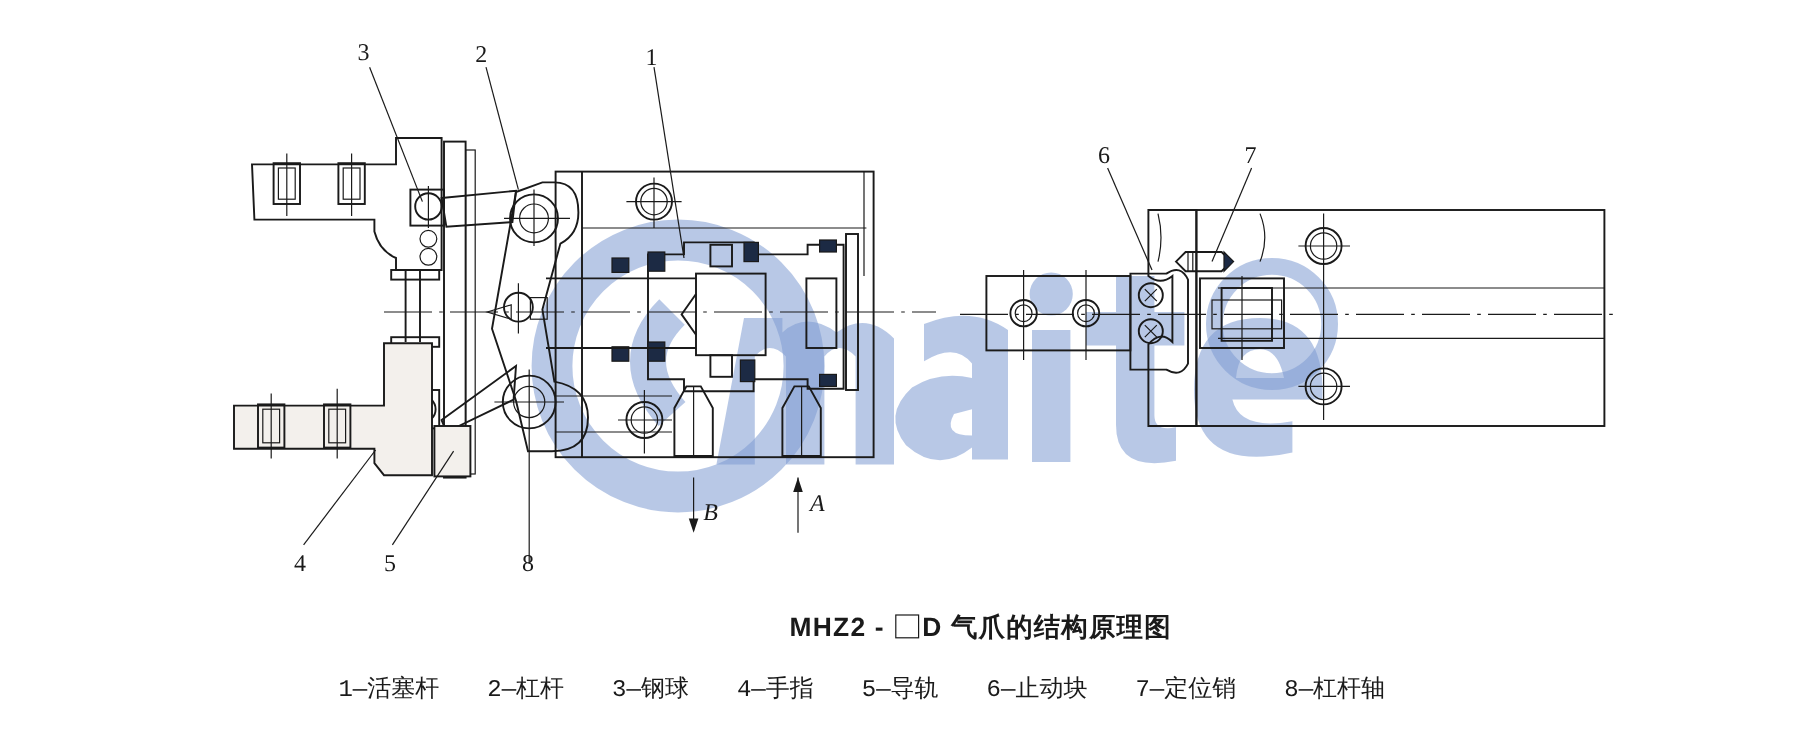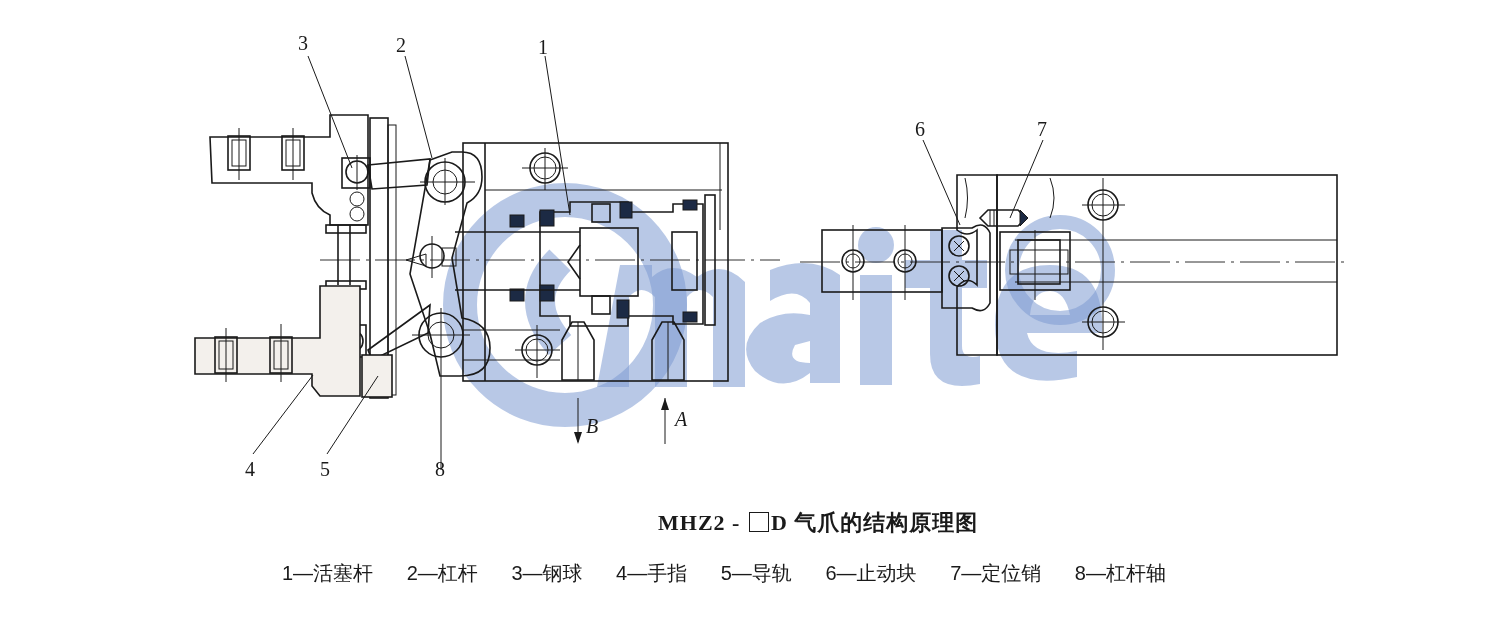--- a/index.html
+++ b/index.html
@@ -10,24 +10,24 @@
   .thin { stroke: #1a1a1a; fill: none; stroke-width: 1; }
   .ctr { stroke: #1a1a1a; fill: none; stroke-width: 0.9; stroke-dasharray: 40 6 3 6; }
   .blk { fill: #1c2a44; stroke: #1a1a1a; stroke-width: 1; }
   .shade { fill: #f3f0ec; }
   .lbl { font-family: "Liberation Serif", serif; font-size: 20px; fill: #1a1a1a; }
   .lbl-it { font-family: "Liberation Serif", serif; font-style: italic; font-size: 20px; fill: #1a1a1a; }
   .wm { fill: #7d9ad1; opacity: 0.55; }
   .wm-stroke { stroke: #7d9ad1; opacity: 0.55; fill: none; }
   #caption { position: absolute; left: 0; top: 508px; width: 1500px; text-align: left; }
   #caption-title { position: absolute; left: 658px; top: 0; font-size: 22px; font-weight: bold;
-                   font-family: Liberation Serif, serif; letter-spacing: 1px; white-space: nowrap; }
+                   font-family: Liberation Sans, sans-serif; letter-spacing: 1px; white-space: nowrap; }
   #caption-title .box { display: inline-block; width: 18px; height: 18px; border: 1.5px solid #1a1a1a; vertical-align: -2px; margin: 0 2px; }
   #legend { position: absolute; left: 282px; top: 560px; font-size: 20px; white-space: nowrap;
-            font-family: Liberation Sans, sans-serif; }
+            font-family: Liberation Mono, monospace; }
   #legend span.item { margin-right: 28px; }
 </style>
 </head>
 <body>
 
 <svg id="drawing" viewBox="0 0 1500 618" xmlns="http://www.w3.org/2000/svg">
 
   <g>
     <circle class="wm-stroke" cx="565" cy="305" r="105" stroke-width="34"></circle>
     <path class="wm-stroke" d="M560 260 Q520 300 560 345" stroke-width="30"></path>

